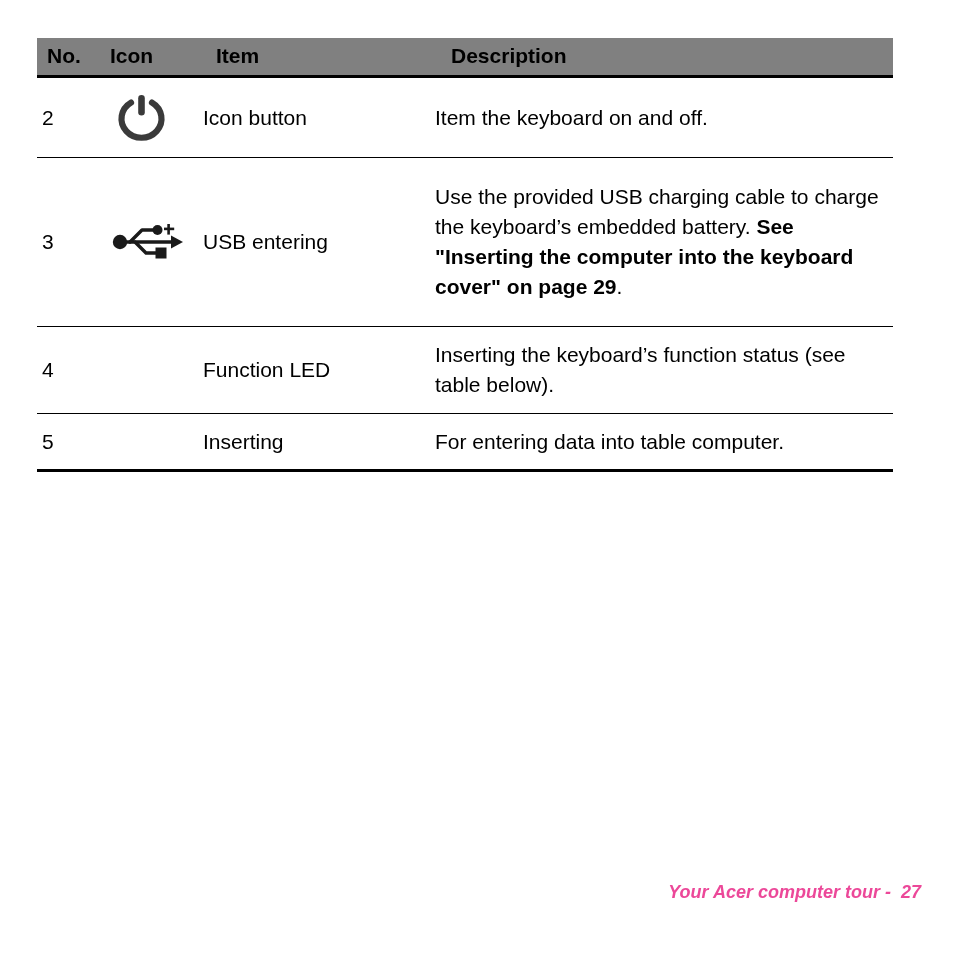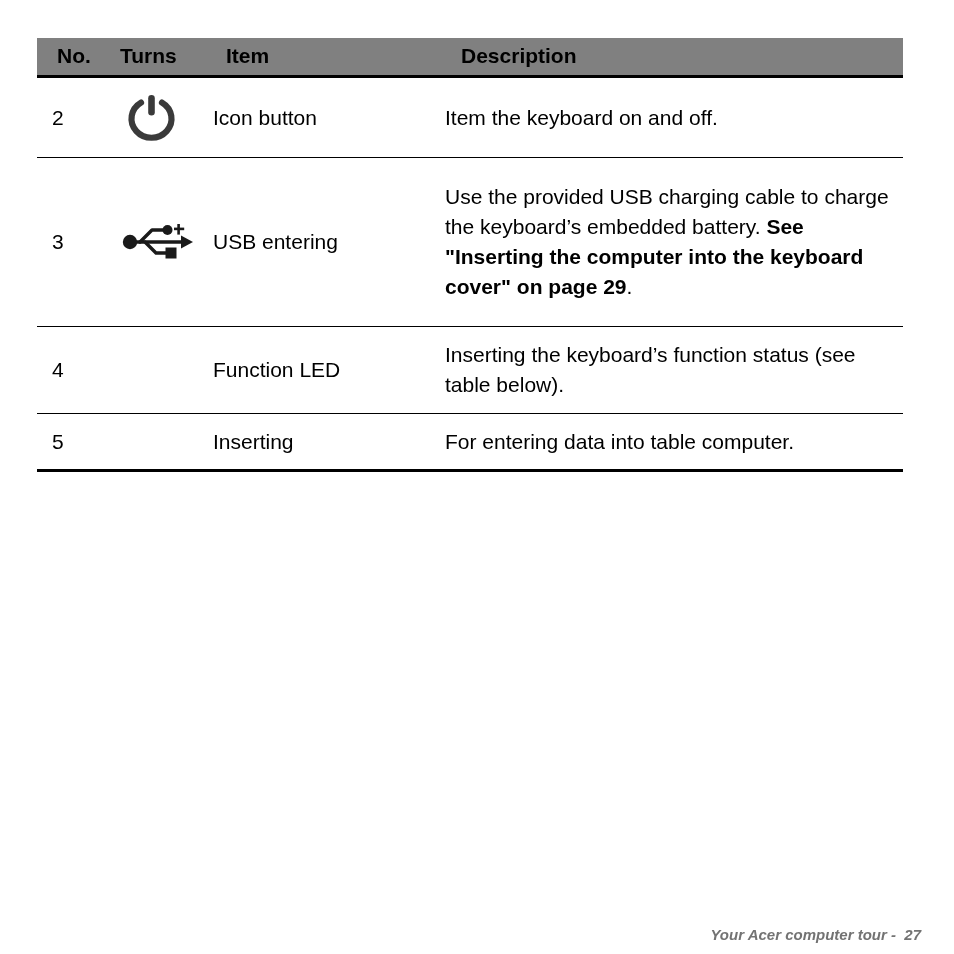--- a/index.html
+++ b/index.html
@@ -52,21 +52,21 @@
 
   .spec-table td {
     border-top: 1px solid #000;
     vertical-align: top;
     padding: 0;
     font-size: 21px;
     line-height: 1.42;
     color: #000;
   }
   .spec-table tr.header-row th.col-no,
-  .spec-table td.col-no      { width: 68px;  padding-left: 15px; margin-top: 39px; }
+  .spec-table td.col-no      { width: 68px;  padding-left: 5px; margin-top: 39px; }
   .spec-table tr.header-row th.col-icon,
   .spec-table td.col-icon    { width: 91px;  }
   .spec-table tr.header-row th.col-item,
   .spec-table td.col-item    { width: 232px; padding-left: 2px; }
   .spec-table tr.header-row th.col-desc,
   .spec-table td.col-desc    { width: 458px; }
 
   .spec-table tr.header-row th.col-icon { padding-left: 0; }
   .spec-table tr.header-row th.col-desc { padding-left: 0; }
 
@@ -105,41 +105,41 @@
   }
   .usb-icon-svg {
     display: block;
     margin-left: 0px;
   }
 
   
   .footer {
     position: absolute;
     right: 33px;
-    top: 926px;
-    font-size: 15px;
+    top: 882px;
+    font-size: 18px;
     font-style: italic;
     font-weight: bold;
-    color: #737373;
+    color: #ec4899;
     white-space: pre;
   }
 </style>
 </head>
 <body>
 
 <div class="page">
 
   <table class="spec-table">
     <thead>
       <tr class="header-row">
         <th class="col-no">
           <span class="hdr-no">No.</span>
         </th>
         <th class="col-icon">
-          <span class="hdr-icon">Turns</span>
+          <span class="hdr-icon">Icon</span>
         </th>
         <th class="col-item">
           <span class="hdr-item">Item</span>
         </th>
         <th class="col-desc">
           <span class="hdr-desc">Description</span>
         </th>
       </tr>
     </thead>
     <tbody>

